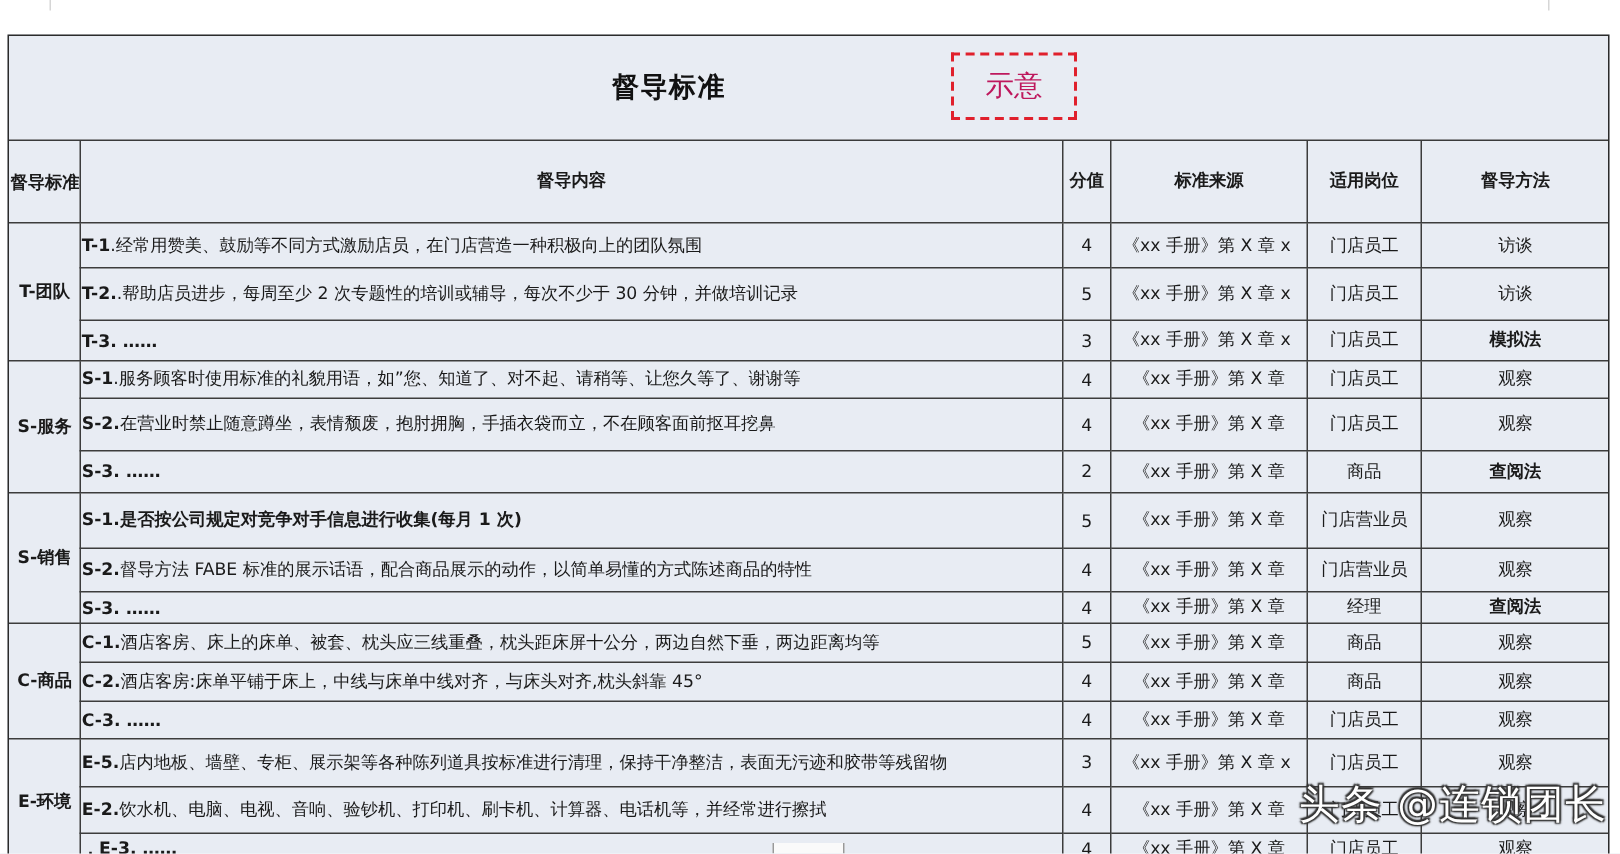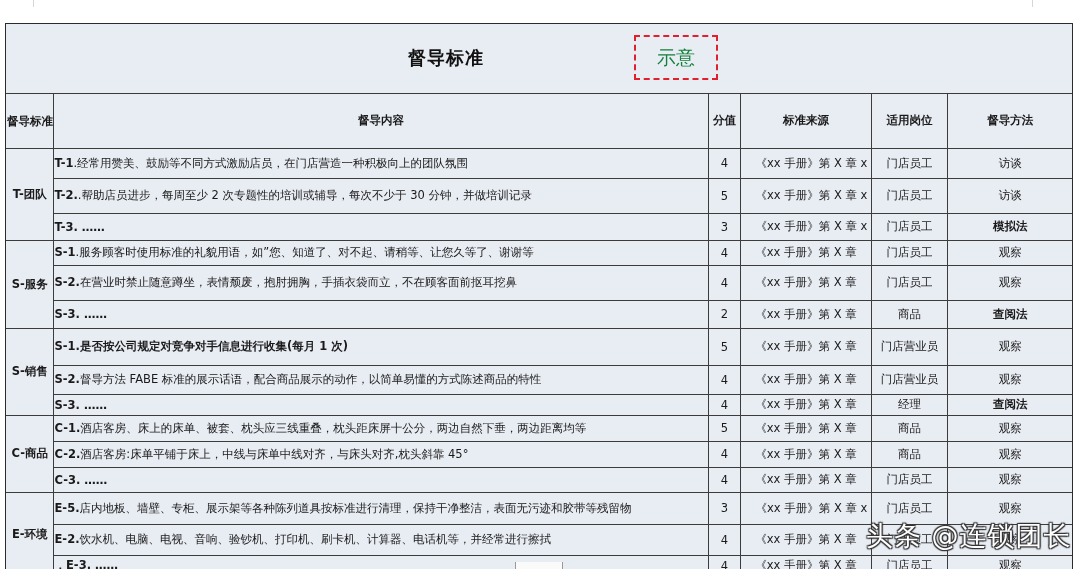--- a/index.html
+++ b/index.html
@@ -18,21 +18,21 @@
     position:absolute; left:0; top:0; width:100%; height:70px;
     border-bottom:1.5px solid #3a3a3a; box-sizing:border-box;
   }
   .title {
     position:absolute; left:0; width:880px; top:22px; text-align:center;
     font-size:18px; font-weight:bold; letter-spacing:1px; color:#111;
   }
   .stamp {
     position:absolute; left:628px; top:11px; width:84px; height:45px;
     border:2px dashed #e0202c; box-sizing:border-box;
-    color:#15803d; font-size:19px; text-align:center; line-height:41px;
+    color:#be185d; font-size:19px; text-align:center; line-height:41px;
   }
   table.grid {
     position:absolute; left:0; top:70px; border-collapse:collapse; table-layout:fixed;
     width:1066px;
   }
   table.grid td, table.grid th {
     border:1px solid #3c3c3c; padding:0 0 0 1px; font-size:11.5px;
     white-space:nowrap; overflow:hidden; vertical-align:middle;
   }
   table.grid tr:first-child th { border-top:none; }
@@ -40,21 +40,21 @@
   table.grid td:last-child, table.grid th:last-child { border-right:none; }
   table.grid tr:last-child td { border-bottom:none; }
   th { font-weight:bold; text-align:center; font-size:11.5px; }
   th.modhead { line-height:20px; white-space:normal; text-align:center; padding:0 2px; }
   td.module { font-weight:bold; vertical-align:bottom; text-align:center; padding:0 0 4px 3px; }
   td.content { text-align:left; padding-left:1px; }
   td.content .code { font-weight:bold; }
   td.content.bold { font-weight:bold; }
   td.score { text-align:center; }
   td.source { text-align:center; }
-  td.source.left { text-align:left; padding-left:15px; }
+  td.source.left { text-align:left; padding-left:8px; }
   td.post { text-align:center; }
   td.method { text-align:center; }
   td.method.bold { font-weight:bold; }
   .bottom-tab {
     position:absolute; left:515px; top:562px; width:46px; height:7px;
     border-left:1px solid #999; border-right:1px solid #999; background:#fafafa;
   }
   .watermark {
     position:absolute; left:866px; top:518px; font-size:27px; color:#ffffff;
     letter-spacing:1px;

